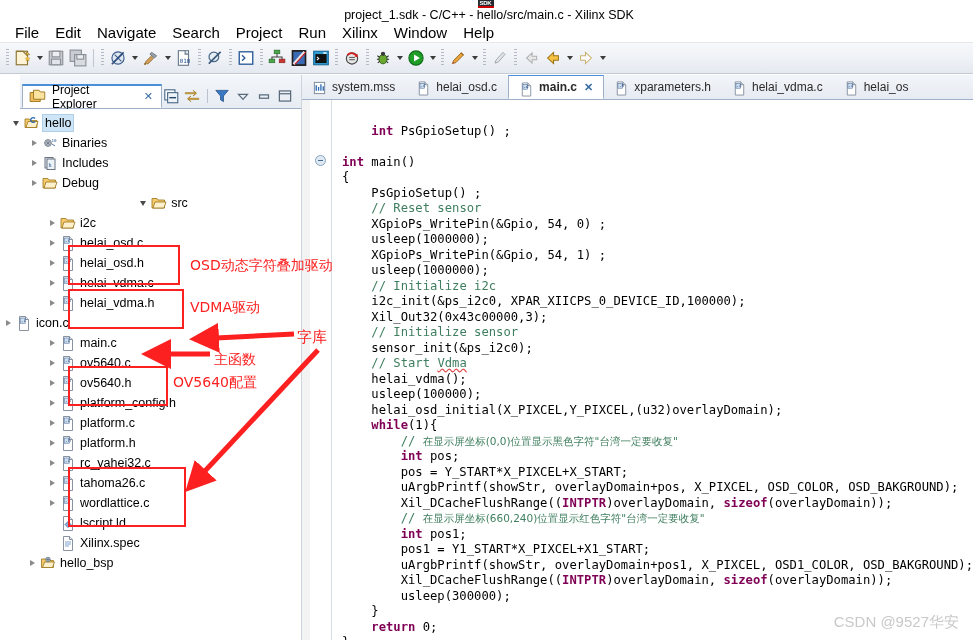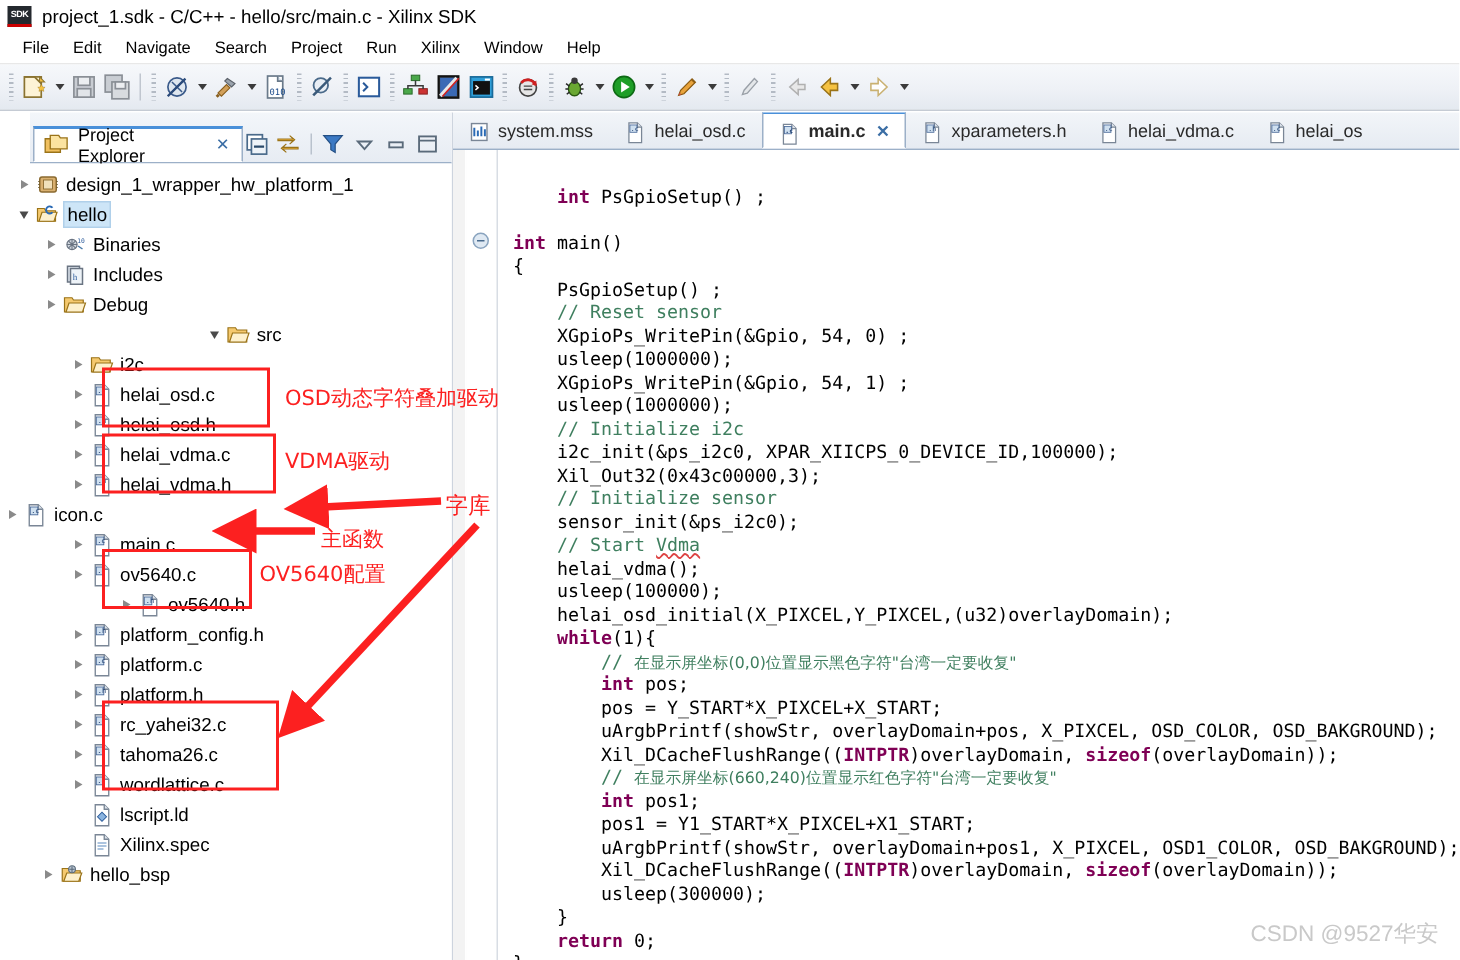--- a/index.html
+++ b/index.html
@@ -15,20 +15,21 @@
   #app { position: relative; width: 973px; height: 640px; overflow: hidden; }
 
   
   .titlebar {
     height: 22px; width: 100%;
     background: #ffffff;
     display: flex; align-items: center;
     padding-left: 5px;
     font-size: 12.5px;
     color: #000;
+    flex-direction: column;
   }
   .sdk-logo {
     width: 16px; height: 14px;
     background: #24292e;
     color: #fff;
     font-size: 6px; font-weight: bold;
     display: flex; align-items: center; justify-content: center;
     border-bottom: 2px solid #c00;
     margin-right: 7px;
     letter-spacing: -0.3px;
@@ -39,21 +40,21 @@
   
   .menubar {
     height: 21px; width: 100%;
     background: #ffffff;
     display: flex; align-items: center;
     padding-left: 7px;
     border-bottom: 1px solid #e8e8e8;
   }
   .menu-item {
     padding: 2px 8px;
-    font-size: 11px;
+    font-size: 15px;
     cursor: default;
     white-space: nowrap;
   }
 
   
   .toolbar {
     height: 31px; width: 100%;
     background: linear-gradient(to bottom, #f6f8fb 0%, #eef1f6 55%, #e4e9f0 100%);
     border-bottom: 1px solid #c5cbd4;
     display: flex; align-items: center;
@@ -520,31 +521,20 @@
           <div class="vt-btn">
             <svg class="ic" viewBox="0 0 16 16">
               <rect x="3" y="3.5" width="10" height="9" fill="none" stroke="#5a6a7a" stroke-width="1.1"></rect>
               <path d="M3 6h10" stroke="#5a6a7a" stroke-width="1.1"></path>
             </svg>
           </div>
         </div>
       </div>
       <div class="tree" id="tree">
           <div class="trow" style="padding-left: 8px;">
-            <span class="twist collapsed"></span>
-            <span class="ticon">
-              <svg class="ic" viewBox="0 0 16 16">
-                <rect x="2.5" y="3" width="11" height="10" rx="1.5" fill="#d9b070" stroke="#8a6a30"></rect>
-                <rect x="5" y="5" width="6" height="6" fill="#f0e0bb" stroke="#8a6a30" stroke-width="0.6"></rect>
-                <path d="M2.5 6h-1M2.5 8h-1M2.5 10h-1M13.5 6h1M13.5 8h1M13.5 10h1" stroke="#6a5a30" stroke-width="0.8"></path>
-              </svg>
-            </span>
-            <span class="tlabel">design_1_wrapper_hw_platform_1</span>
-          </div>
-          <div class="trow" style="padding-left: 8px;">
             <span class="twist expanded"></span>
             <span class="ticon">
               <svg class="ic" viewBox="0 0 16 16">
                 <path d="M1 12.5V4h4.5l1 1.5H13v7z" fill="#f5c96e" stroke="#9a7318" stroke-width="0.8"></path>
                 <path d="M2 12.5L4 6.5h10l-2 6z" fill="#fdf0cc" stroke="#9a7318" stroke-width="0.8"></path>
                 <path d="M11 3.5a2.4 2.4 0 1 0 0 3" fill="none" stroke="#2a6ab5" stroke-width="1.3"></path>
               </svg>
             </span>
             <span class="tlabel sel">hello</span>
           </div>
@@ -678,21 +668,21 @@
             <span class="ticon">
               <svg class="ic" viewBox="0 0 16 16">
                 <path d="M3.5 1.5h6l3 3v11h-9z" fill="#fff" stroke="#7a8696" stroke-width="0.9"></path>
                 <path d="M9.5 1.5v3h3" fill="#dde4ec" stroke="#7a8696" stroke-width="0.9"></path>
                 <rect x="4.2" y="3" width="5" height="5.2" fill="#cfe0f0" stroke="#4a6a9a" stroke-width="0.6"></rect>
                 <text x="4.8" y="7.3" font-size="4.6" fill="#1a3a6a" font-family="monospace">.c</text>
               </svg>
             </span>
             <span class="tlabel">ov5640.c</span>
           </div>
-          <div class="trow" style="padding-left: 44px; margin-left: 32px;">
+          <div class="trow" style="padding-left: 44px;">
             <span class="twist collapsed"></span>
             <span class="ticon">
               <svg class="ic" viewBox="0 0 16 16">
                 <path d="M3.5 1.5h6l3 3v11h-9z" fill="#fff" stroke="#7a8696" stroke-width="0.9"></path>
                 <path d="M9.5 1.5v3h3" fill="#dde4ec" stroke="#7a8696" stroke-width="0.9"></path>
                 <rect x="4.2" y="3" width="5" height="5.2" fill="#cfe0f0" stroke="#4a6a9a" stroke-width="0.6"></rect>
                 <text x="5.2" y="7.3" font-size="4.6" fill="#1a3a6a" font-family="monospace">.h</text>
               </svg>
             </span>
             <span class="tlabel">ov5640.h</span>

